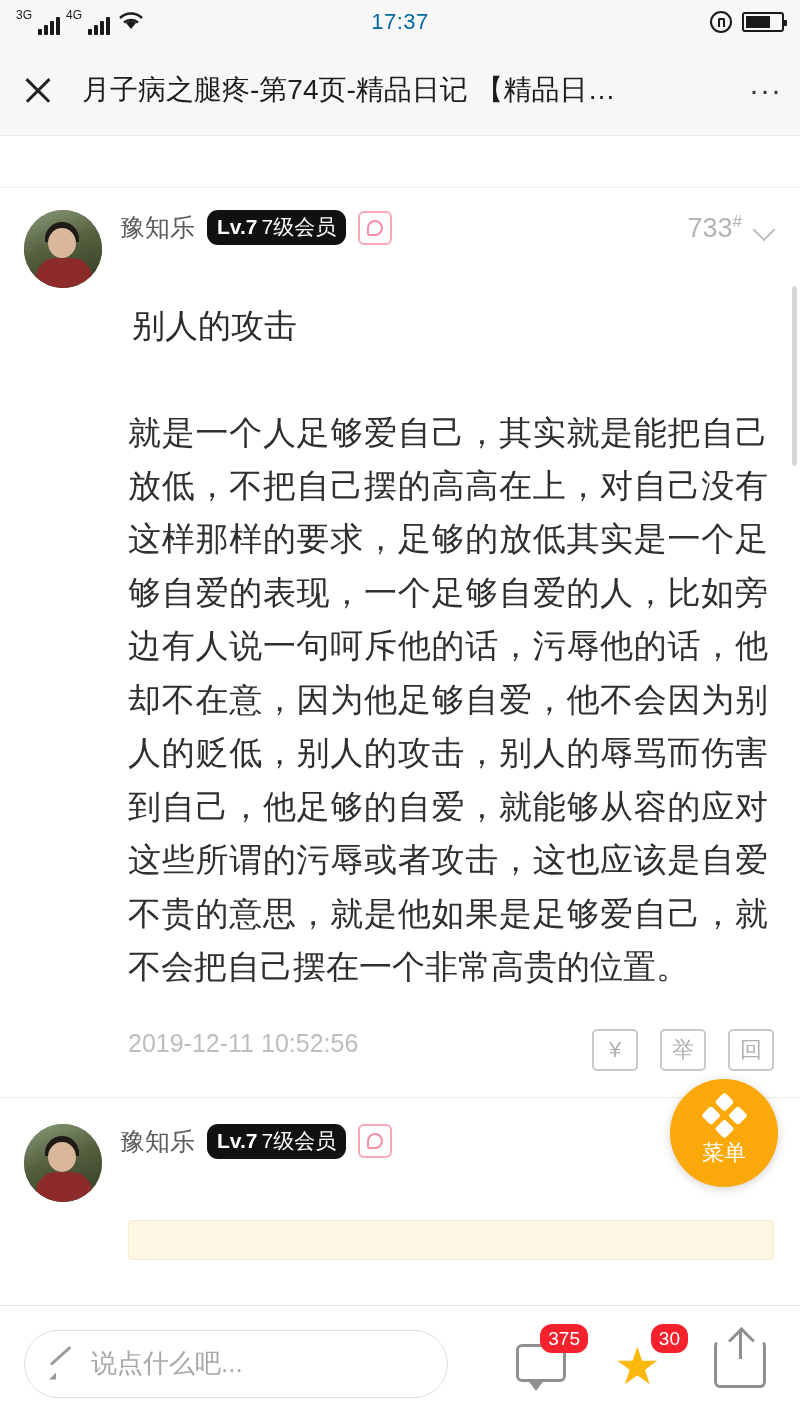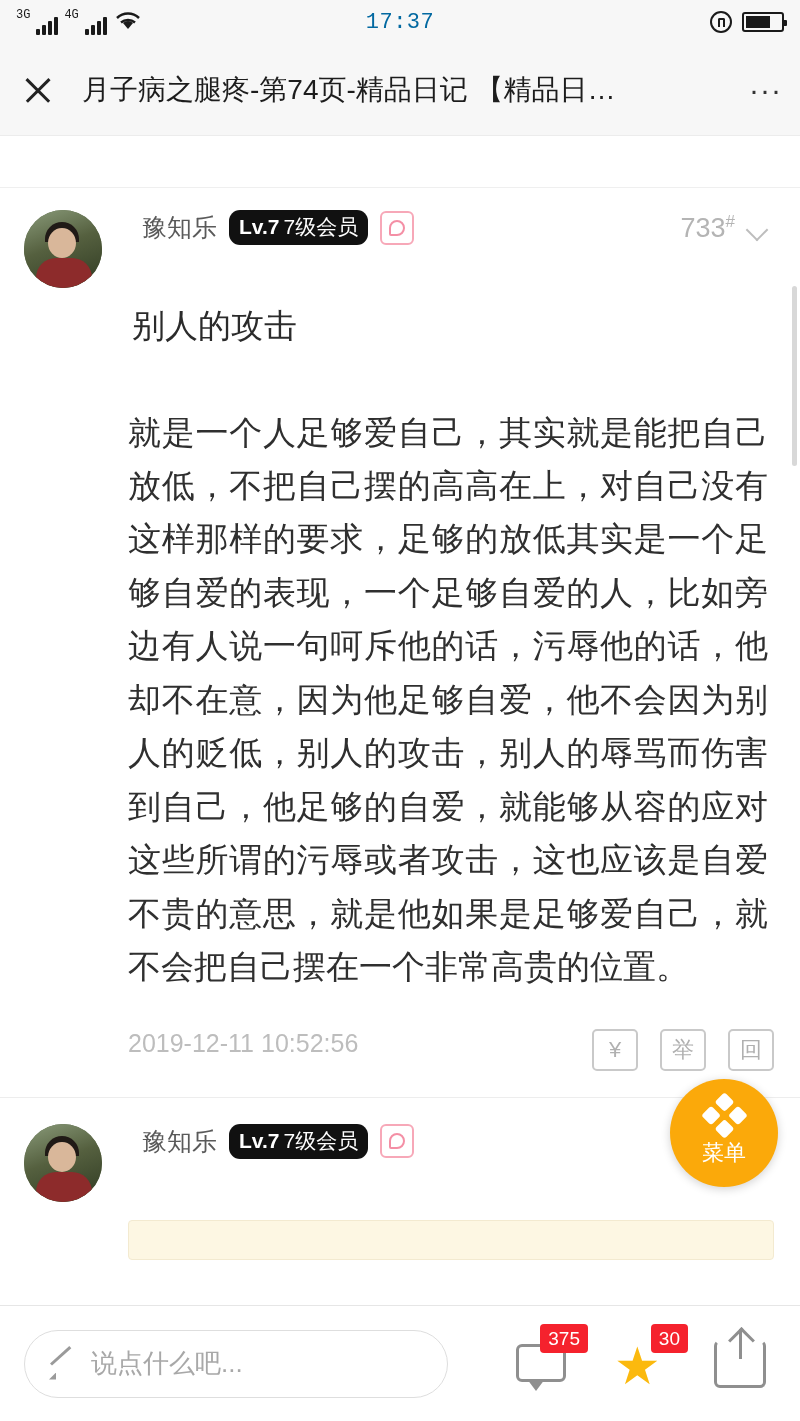--- a/index.html
+++ b/index.html
@@ -19,21 +19,20 @@
 
   
   .statusbar {
     height: 44px;
     background: #f7f7f7;
     display: flex;
     align-items: center;
     padding: 0 16px;
     flex: none;
     position: relative;
-    font-family: Liberation Mono, monospace;
   }
   .sb-left { display: flex; align-items: flex-end; gap: 6px; }
   .net-label {
     font-size: 12px; color: #1a1a1a; line-height: 1;
     margin-bottom: 14px;
   }
   .bars { display: flex; align-items: flex-end; gap: 2px; height: 20px; }
   .bars i { display: block; width: 4px; background: #1a1a1a; border-radius: 1px; }
   .bars i:nth-child(1) { height: 6px; }
   .bars i:nth-child(2) { height: 10px; }
@@ -107,22 +106,21 @@
     flex: 1;
     position: relative;
     overflow: hidden;
     background: #fff;
   }
   .topgap { height: 52px; background: #fff; border-bottom: 1px solid #efefef; }
 
   .post { padding: 0 0 0 0; position: relative; }
   .post-head {
     display: flex; align-items: flex-start;
-    padding: 22px 31px 0 24px;
-    gap: 22px;
+    padding: 22px 24px 0 24px;
   }
   .avatar {
     width: 78px; height: 78px; border-radius: 50%;
     flex: none; overflow: hidden; position: relative;
     background: #5c6b4c;
   }
   .avatar .sky { position: absolute; inset: 0; background: linear-gradient(160deg,#8a9b7a 0%,#55603f 45%,#2f3a22 100%); }
   .avatar .face {
     position: absolute; left: 24px; top: 18px;
     width: 28px; height: 30px; border-radius: 50%;
@@ -260,21 +258,21 @@
     width: 7px; height: 7px; background: #9a9a9a;
     clip-path: polygon(0 100%, 100% 100%, 100% 0);
   }
   .reply-placeholder { font-size: 26px; color: #a8a8a8; }
   .bb-actions { margin-left: auto; display: flex; align-items: center; gap: 44px; padding-right: 6px; }
   .bb-item { position: relative; width: 56px; height: 56px; }
   .badge {
     position: absolute; top: -12px; right: -18px;
     background: #f5222d; color: #fff;
     font-size: 19px; line-height: 1;
-    padding: 5px 8px; border-radius: 4px;
+    padding: 5px 8px; border-radius: 12px;
     min-width: 34px; text-align: right;
     z-index: 3;
   }
   .badge.yellow { background: #f5222d; }
   .icon-chat {
     position: absolute; left: 2px; top: 8px;
     width: 50px; height: 38px;
     border: 3px solid #8f8f8f; border-radius: 6px;
   }
   .icon-chat::after {

